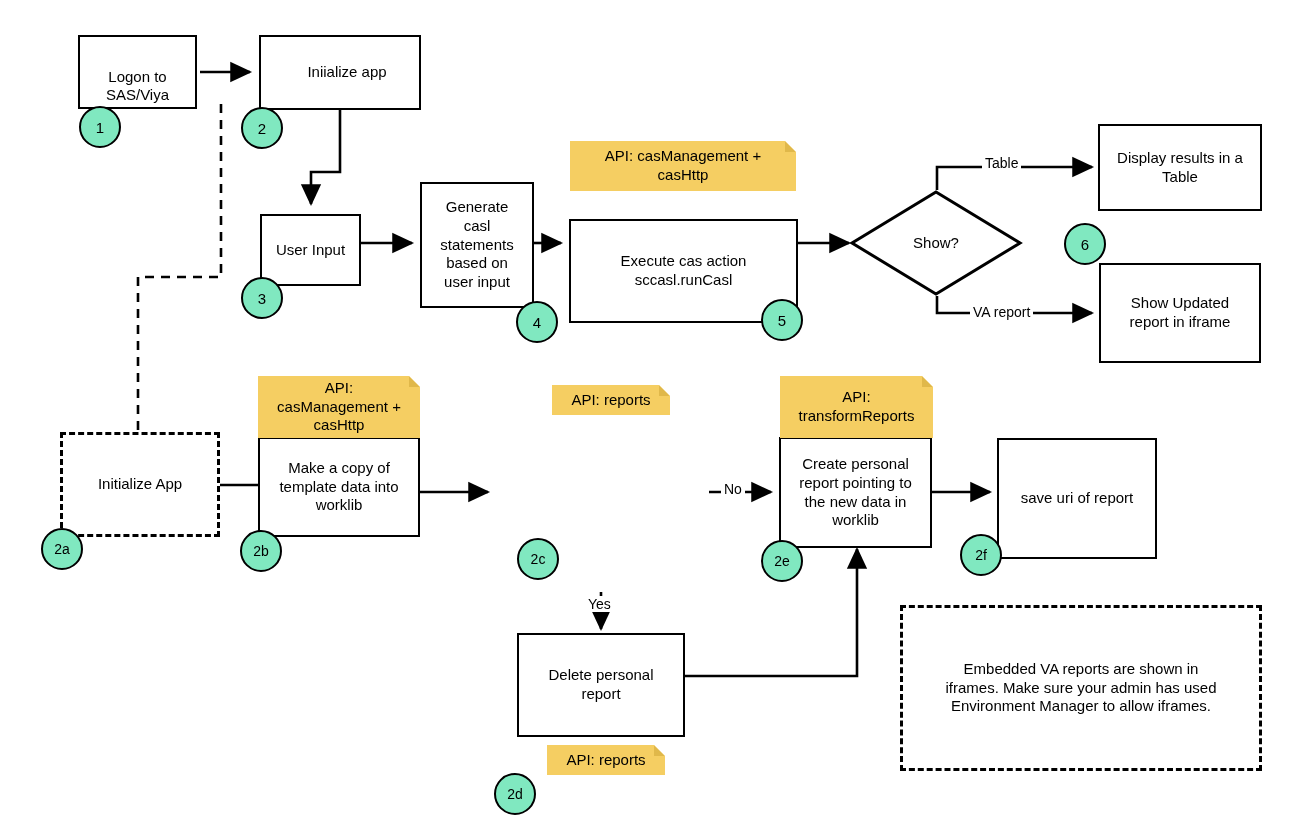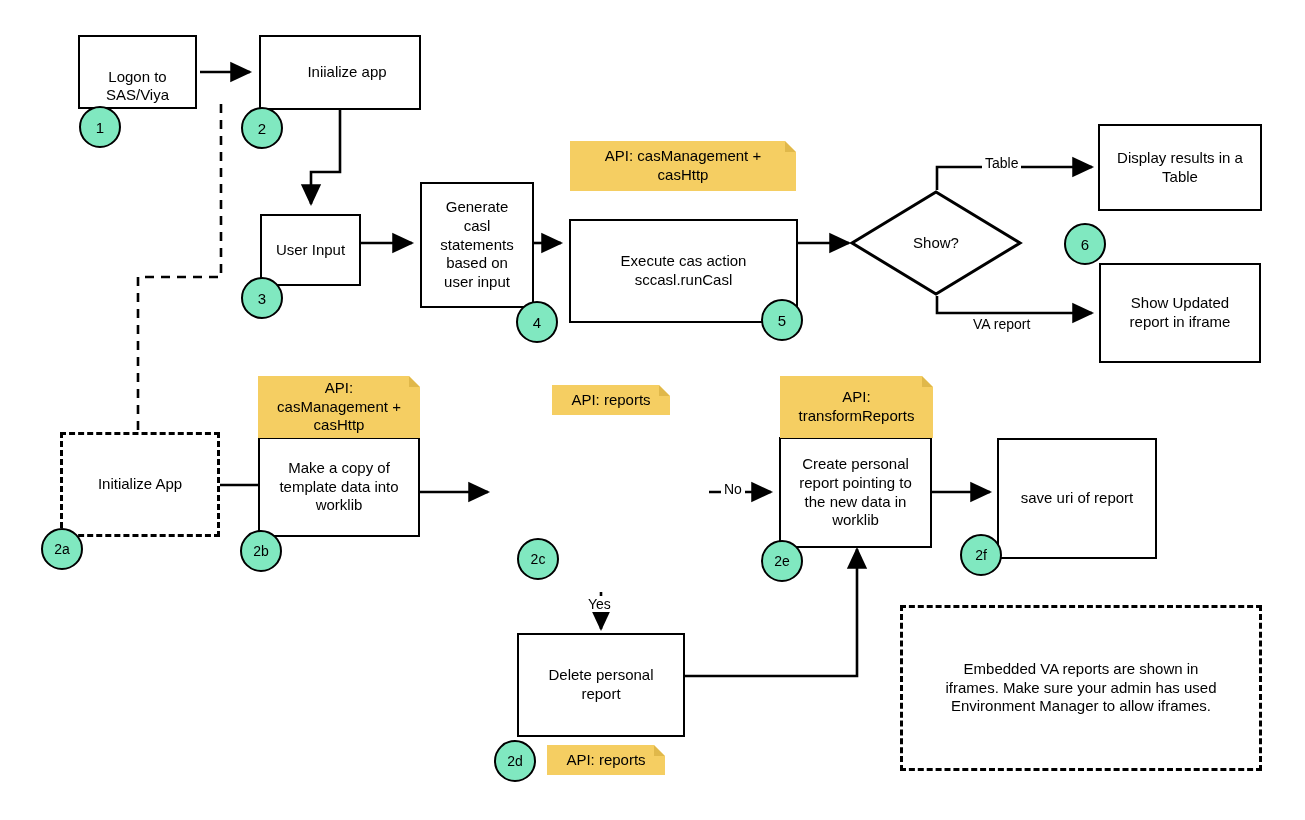--- a/index.html
+++ b/index.html
@@ -199,21 +199,21 @@
   <div class="diamond-wrap" style="left:850px; top:190px; width:172px; height:106px;">
     <svg width="172" height="106" viewBox="0 0 172 106">
       <polygon points="86,2 170,53 86,104 2,53" fill="#ffffff" stroke="#000000" stroke-width="3"></polygon>
     </svg>
     <div class="diamond-label" style="white-space:pre-line;">Show?</div>
   </div>
 
   <div class="edge-label" style="left:982px; top:155px;">
     <span>Table</span>
   </div>
-  <div class="edge-label" style="left:970px; top:316px;">
+  <div class="edge-label" style="left:970px; top:304px;">
     <span>VA report</span>
   </div>
 
   <div class="node" style="left:1098px; top:124px; width:164px; height:87px;">
     <span style="white-space:pre-line;">Display results in a
 Table</span>
   </div>
   <div class="badge" style="left:1064px; top:223px;">
     <span>6</span>
   </div>
@@ -280,21 +280,21 @@
     <span style="white-space:pre-line;">save uri of report</span>
   </div>
   <div class="badge wide" style="left:960px; top:534px;">
     <span>2f</span>
   </div>
 
   <div class="node" style="left:517px; top:633px; width:168px; height:104px;">
     <span style="white-space:pre-line;">Delete personal
 report</span>
   </div>
-  <div class="badge wide" style="left:494px; top:740px;">
+  <div class="badge wide" style="left:494px; top:773px;">
     <span>2d</span>
   </div>
   <div class="note" style="left:547px; top:745px; width:118px; height:30px;">
     <span class="fold"></span>
     <span style="white-space:pre-line;">API: reports</span>
   </div>
 
   <div class="node dashed" style="left:900px; top:605px; width:362px; height:166px;">
     <span style="white-space:pre-line;">Embedded VA reports are shown in
 iframes. Make sure your admin has used

